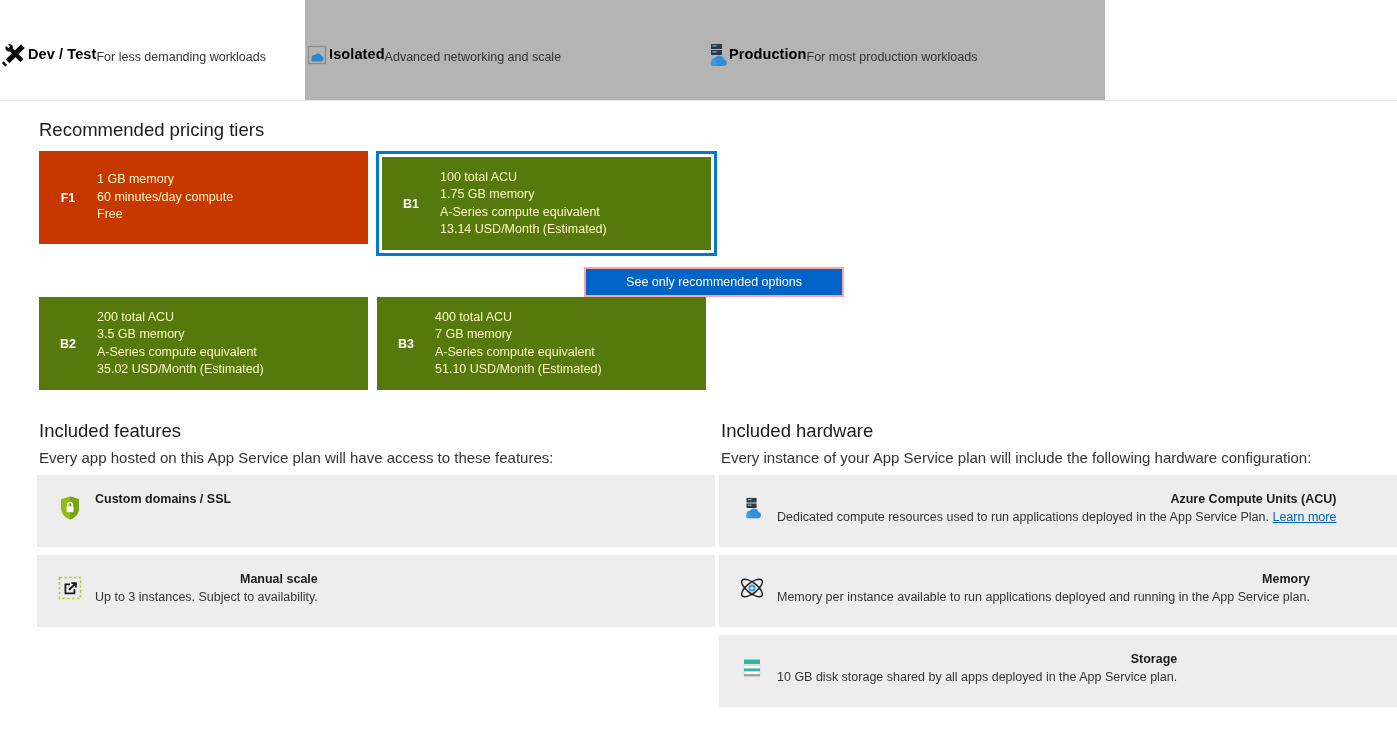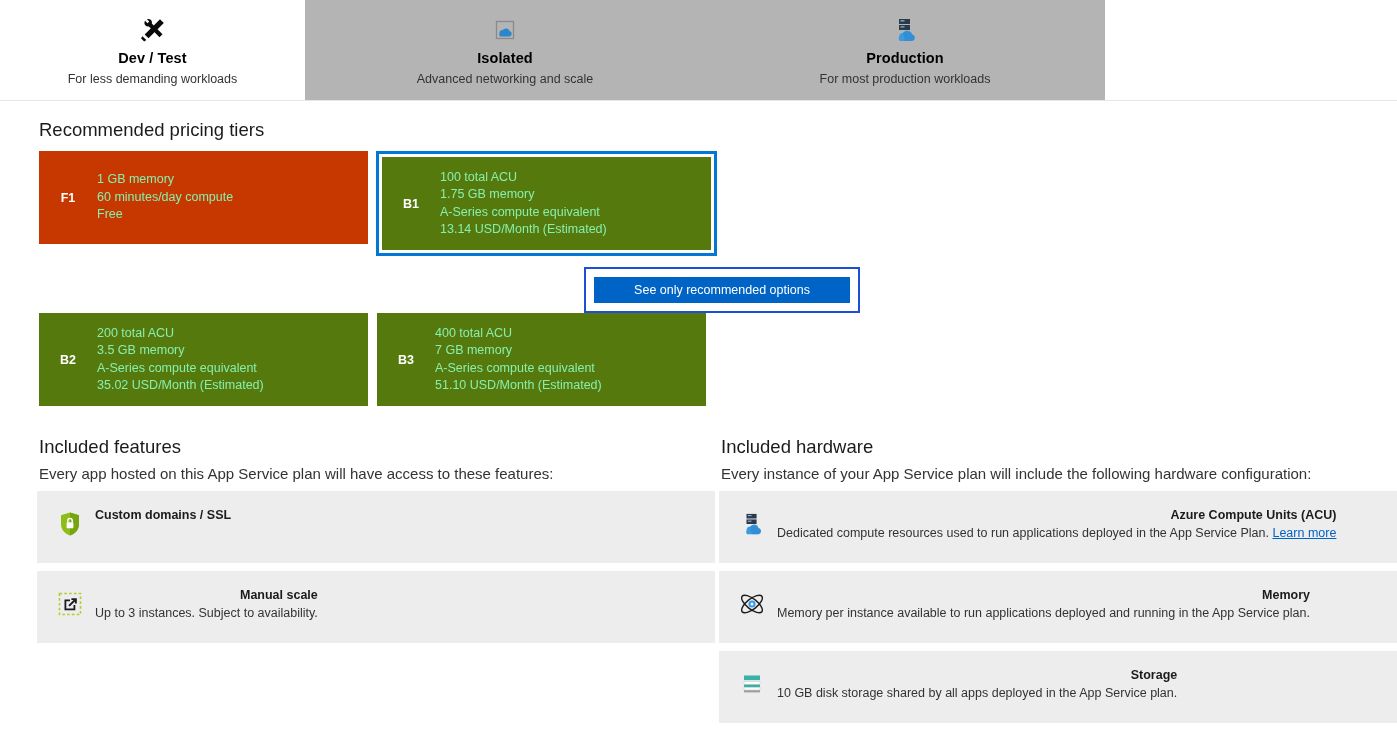--- a/index.html
+++ b/index.html
@@ -18,21 +18,21 @@
   .tabstrip {
     display: flex;
     align-items: stretch;
     height: 101px;
     width: 100%;
     background: #ffffff;
     border-bottom: 1px solid #e6e6e6;
   }
   .tab {
     display: flex;
-    flex-direction: column;
+    flex-direction: row;
     align-items: center;
     justify-content: flex-start;
     padding-top: 14px;
     cursor: pointer;
     user-select: none;
   }
   .tab.devtest   { width: 305px; background: #ffffff; }
   .tab.production{ width: 400px; background: #b4b4b4; }
   .tab.isolated  { width: 400px; background: #b4b4b4; }
   .tab-rest      { flex: 1; background: #ffffff; }
@@ -92,43 +92,43 @@
     width: 58px;
     flex: 0 0 58px;
     text-align: center;
     font-size: 12.5px;
     font-weight: bold;
     color: #ffffff;
   }
   .tier-lines {
     font-size: 12.5px;
     line-height: 17.5px;
-    color: #86efac;
+    color: #fef9c3;
   }
 
   
   .tier-selected-wrap {
     border: 3px solid #0078d4;
     background: #ffffff;
     padding: 3px;
     margin-left: 8px;
     display: inline-block;
   }
   .tier-gap { margin-left: 9px; }
 
   
   .rec-btn-row {
     display: flex;
     margin-left: 39px;
     margin-top: 11px;
   }
   .rec-btn-outer {
     margin-left: 545px;
-    border: 2px solid #1d4ed8;
-    padding: 8px;
+    border: 2px solid #fca5a5;
+    padding: 0;
     display: inline-block;
   }
   .rec-btn {
     background: #0063c6;
     color: #ffffff;
     font-size: 12.5px;
     border: none;
     padding: 6px 38px;
     cursor: pointer;
     font-family: "Liberation Sans", sans-serif;

